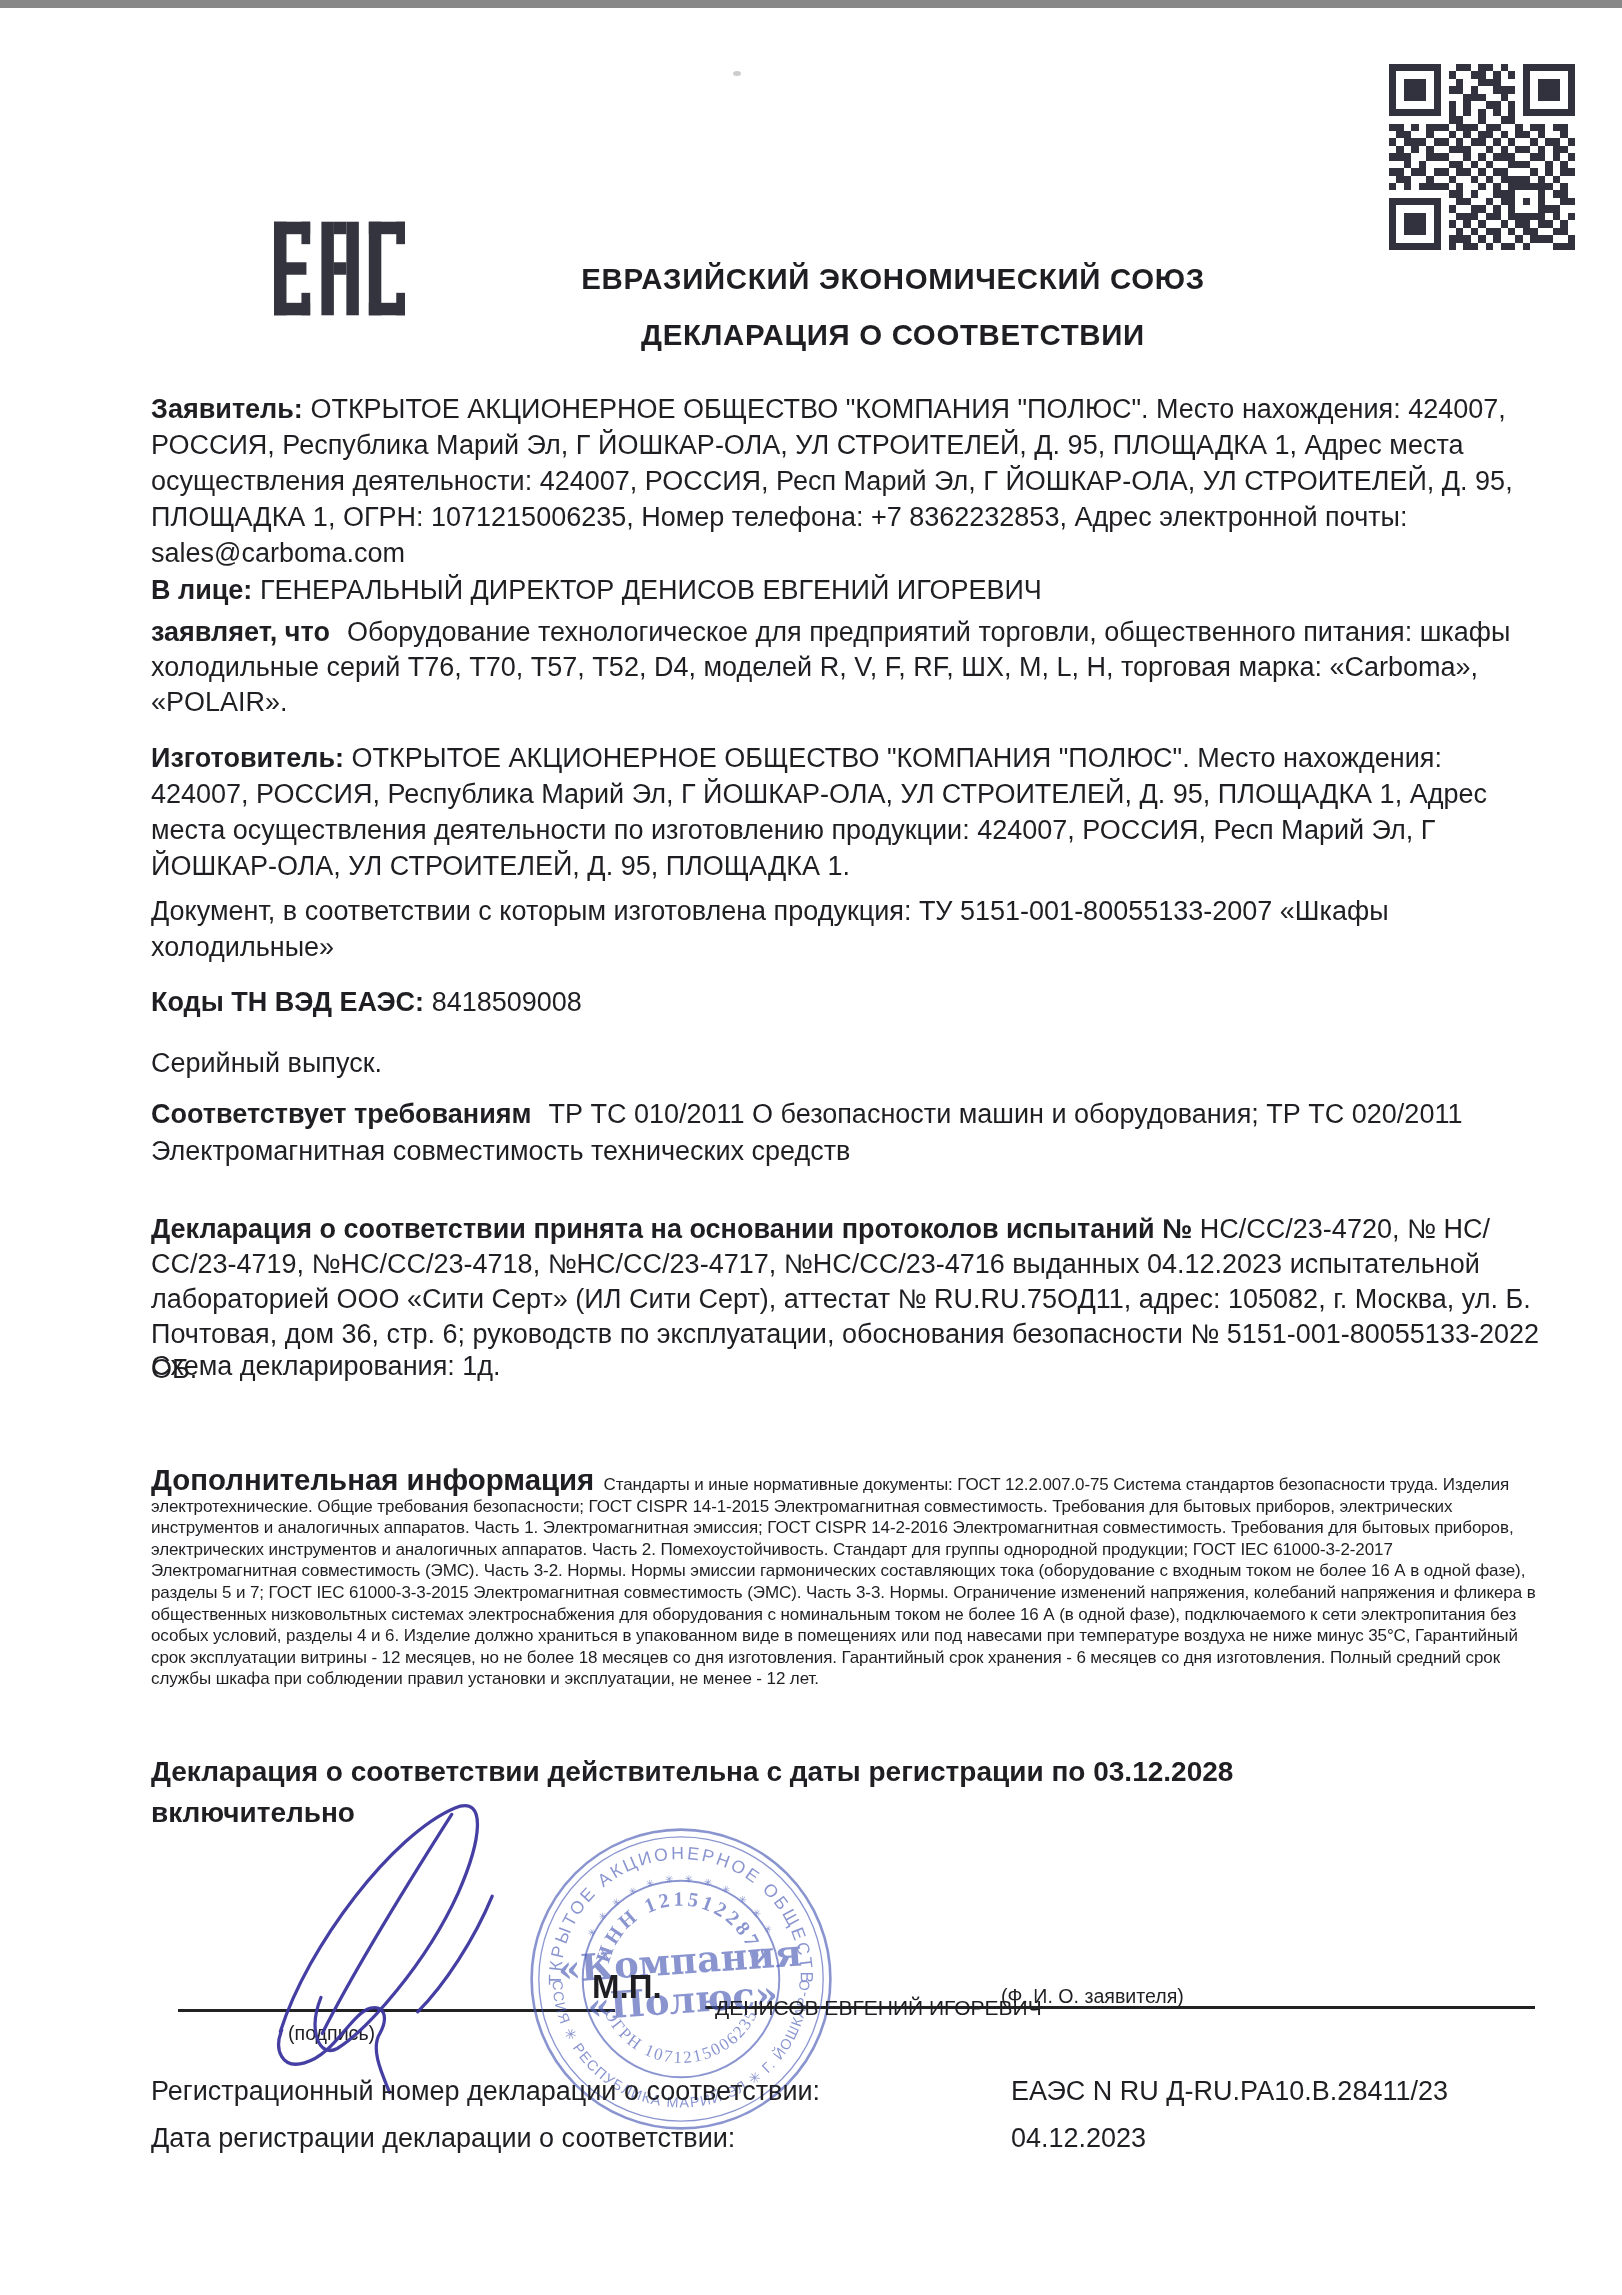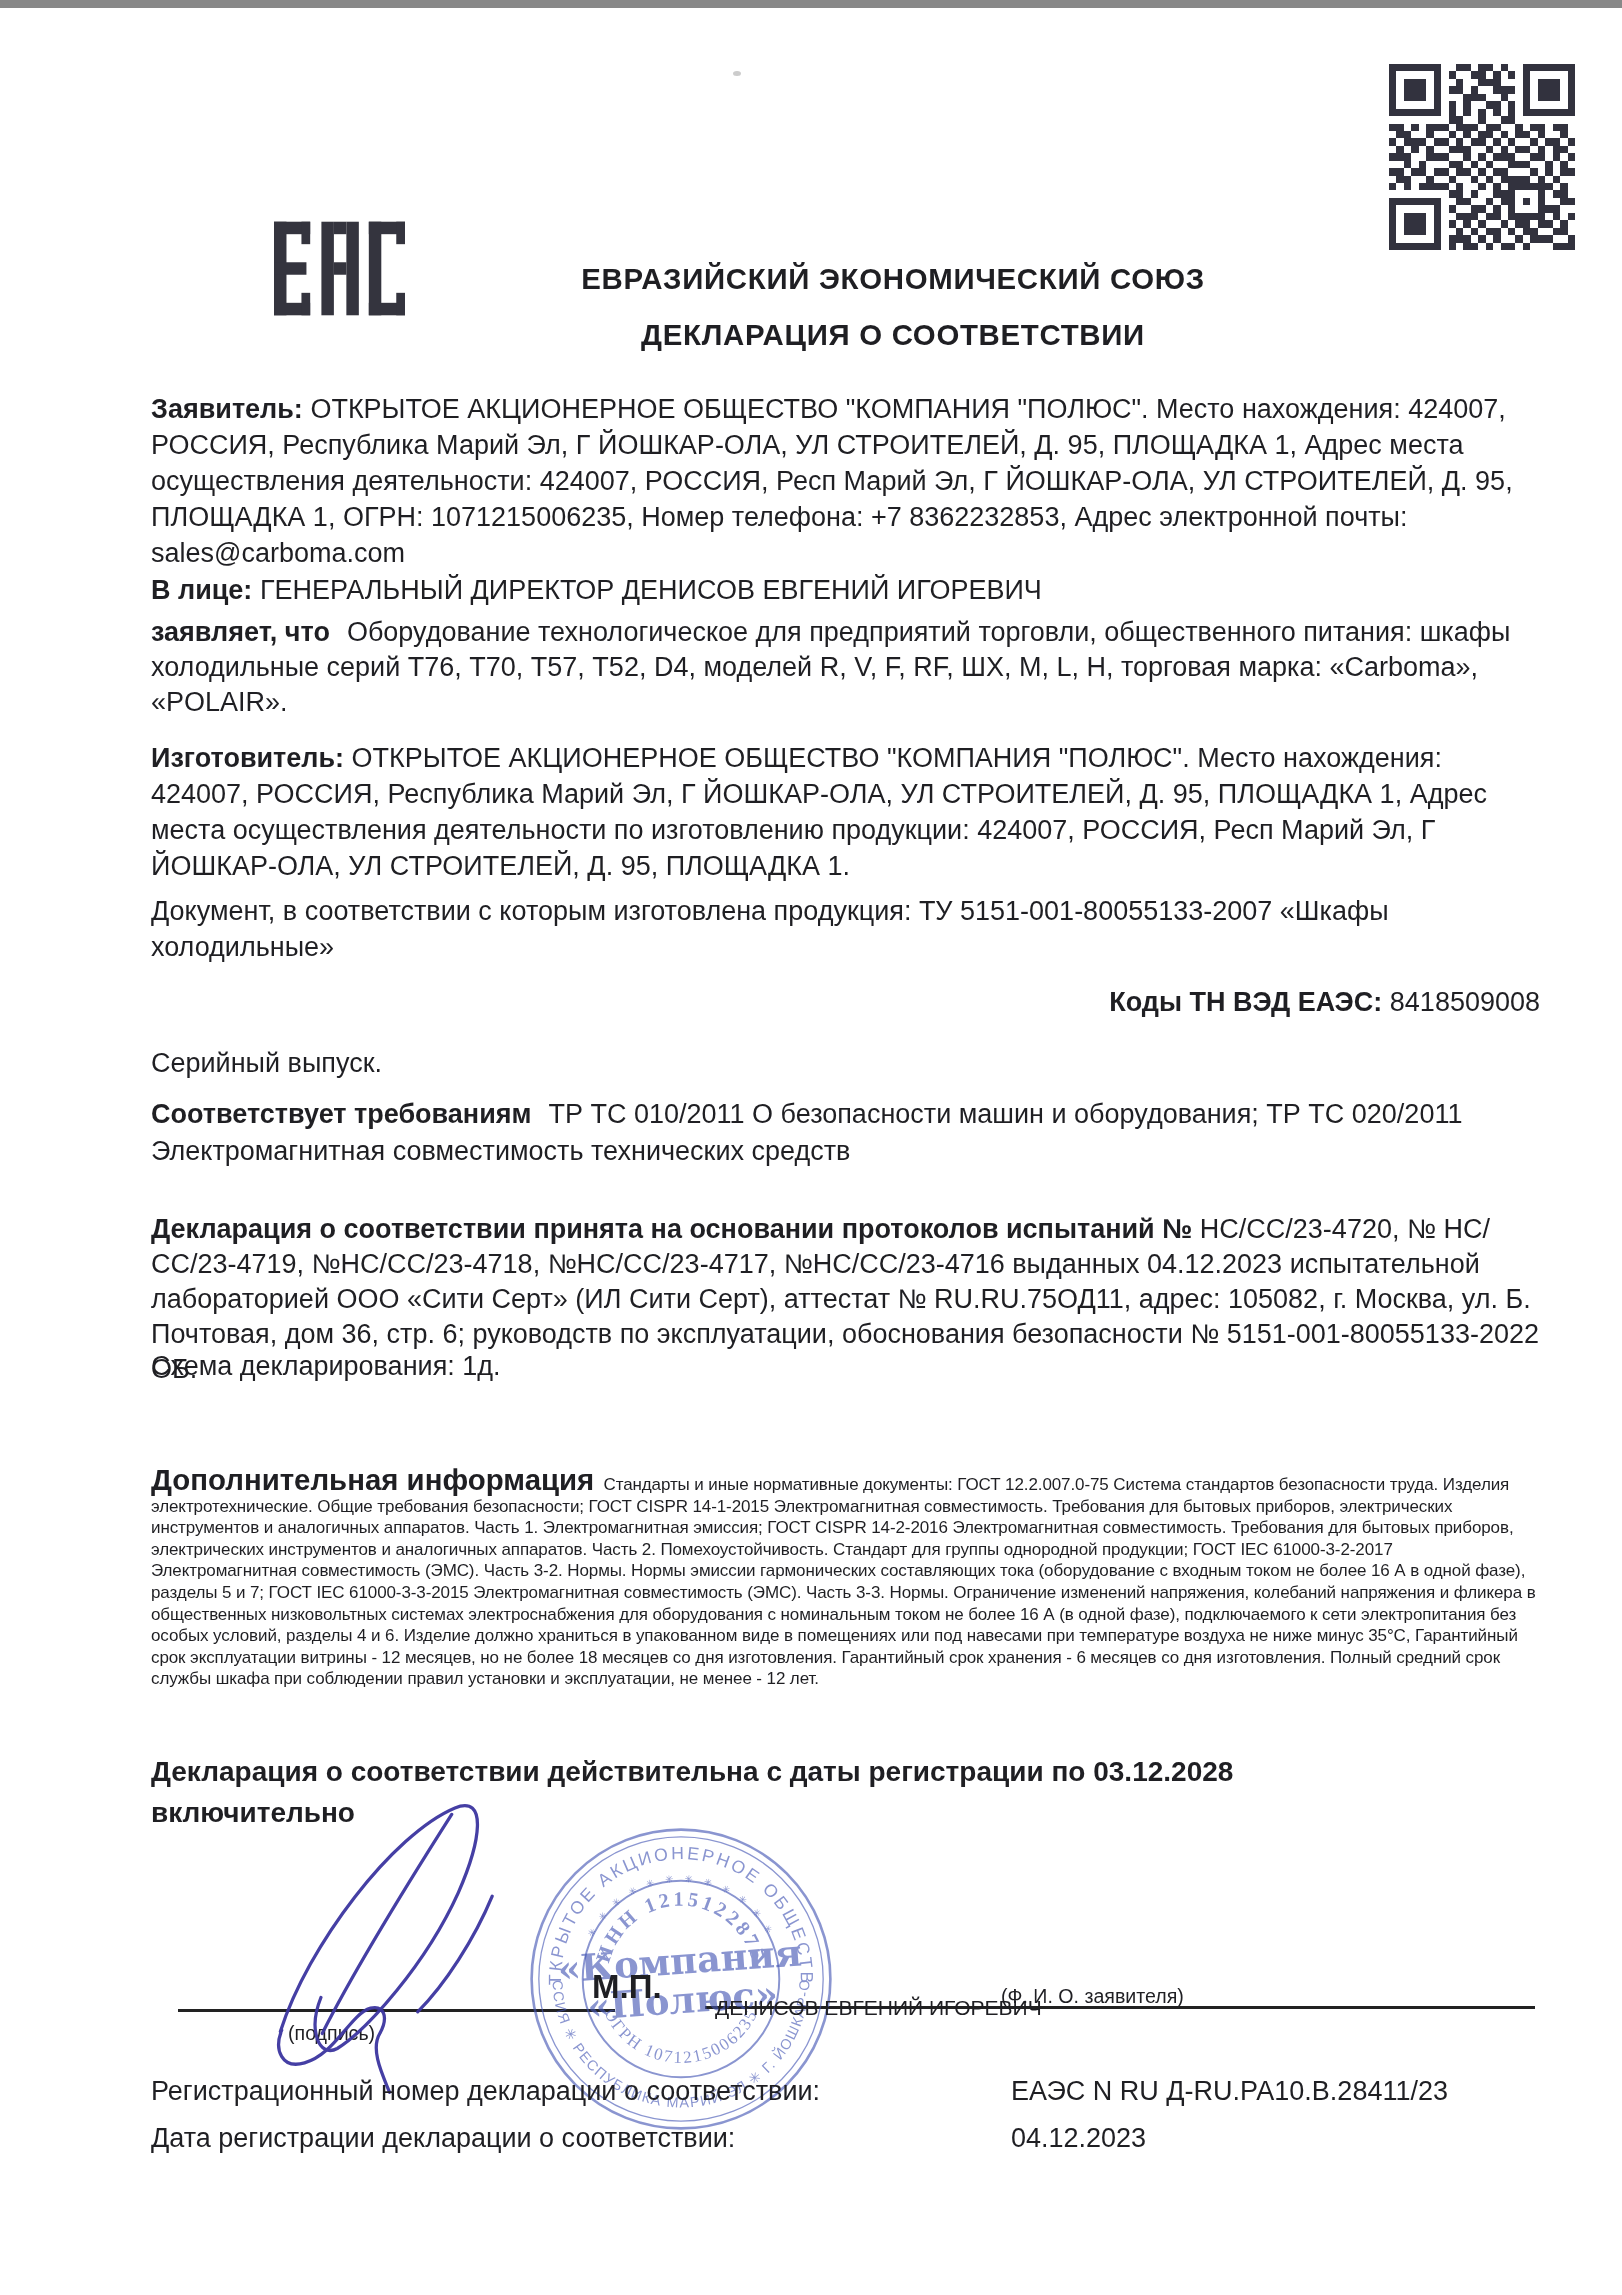--- a/index.html
+++ b/index.html
@@ -30,21 +30,21 @@
       grid-template-columns:repeat(25,1fr);grid-template-rows:repeat(25,1fr);}
   .qr div{width:100%;height:100%;}
   .qr .m{background:#32323e;}
   
   .para{left:151px;width:1389px;font-size:27px;line-height:36px;z-index:3;}
   .p-applicant{top:383px;}
   .p-inperson{top:564px;}
   .p-declares{top:607px;line-height:35px;}
   .p-manufacturer{top:732px;}
   .p-docline{top:885px;}
-  .p-tnved{top:976px;text-align:right;}
+  .p-tnved{top:976px;}
   .p-serial{top:1037px;}
   .p-complies{top:1088px;line-height:37px;}
   .p-basis{top:1204px;line-height:35px;}
   .p-schema{top:1340px;}
   .p-additional{top:1461px;font-size:17px;line-height:21.6px;letter-spacing:-0.1px;}
   .add-head{font-size:29.4px;font-weight:bold;line-height:21.6px;letter-spacing:0;margin-right:9.2px;}
   .p-validity{top:1743px;font-weight:bold;font-size:28px;line-height:41px;}
   .p-validity .date{font-weight:bold;}
   .gap{display:inline-block;width:17px;}
   

